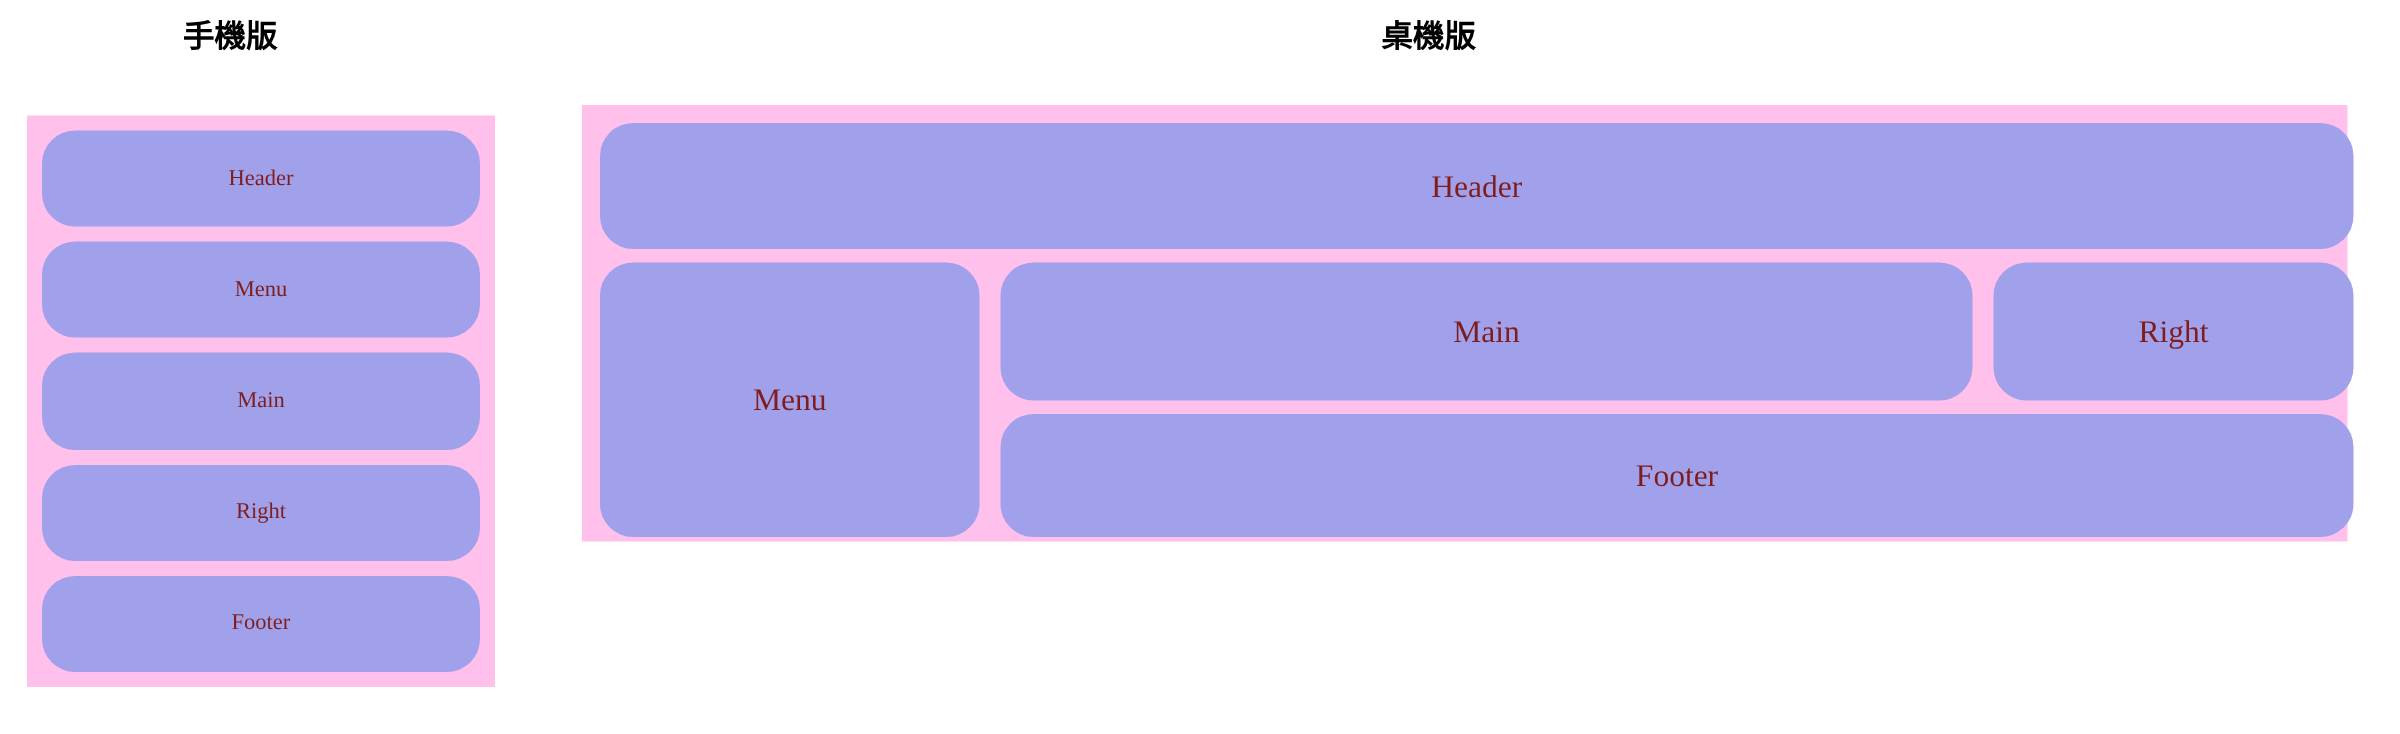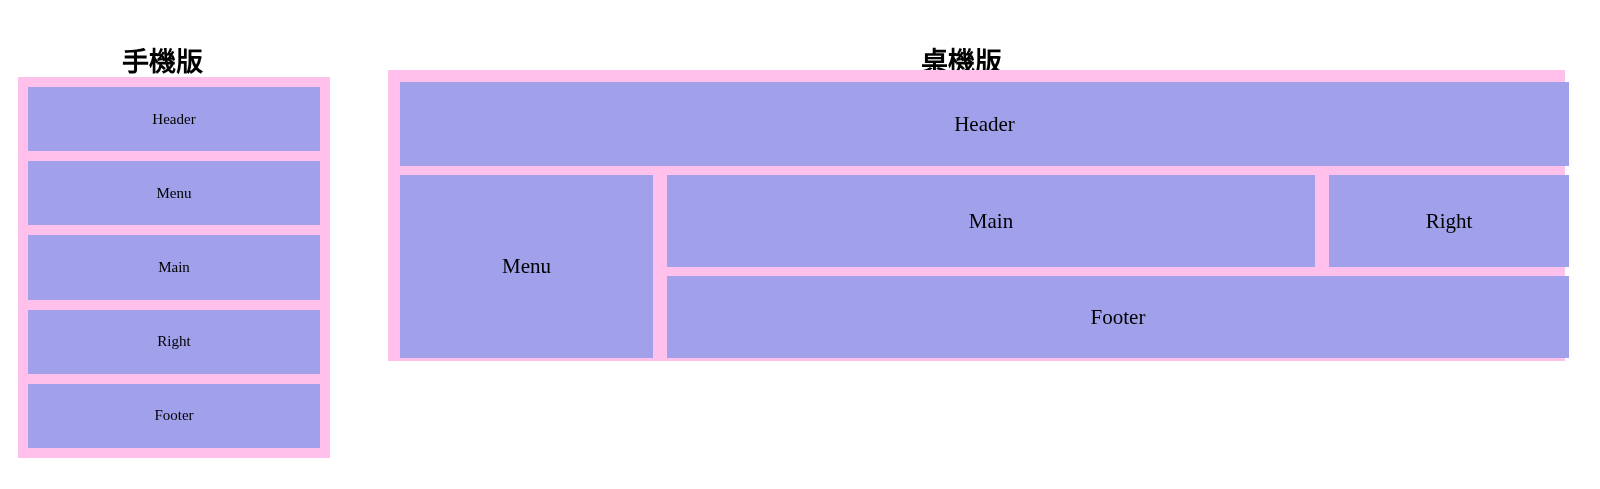--- a/index.html
+++ b/index.html
@@ -15,43 +15,43 @@
     overflow: hidden;
     font-family: "Liberation Serif", "DejaVu Serif", serif;
     color: #000000;
   }
 
   
   .title {
     position: absolute;
     font-family: "Liberation Sans", "DejaVu Sans", sans-serif;
     font-weight: bold;
-    font-size: 27px;
+    font-size: 21px;
     line-height: 1;
     color: #000000;
     white-space: nowrap;
-    margin-top: 35px;
   }
   #title-mobile  { left: 122px; top: 14px; }
   #title-desktop { left: 921px; top: 14px; font-family: Liberation Serif, serif; }
 
   
   .panel {
     position: absolute;
     background: var(--pink);
     box-sizing: border-box;
   }
   .cell {
     background: var(--purple);
     display: flex;
     align-items: center;
     justify-content: center;
     box-sizing: border-box;
-    color: #000000;
+    color: #7f1d1d;
     text-align: right;
+    border-radius: 22px;
   }
 
   :root {
     --pink:   #ffc0ec;
     --purple: #a0a0eb;
   }
 
   
   #mobile-panel {
     left: 18px;

